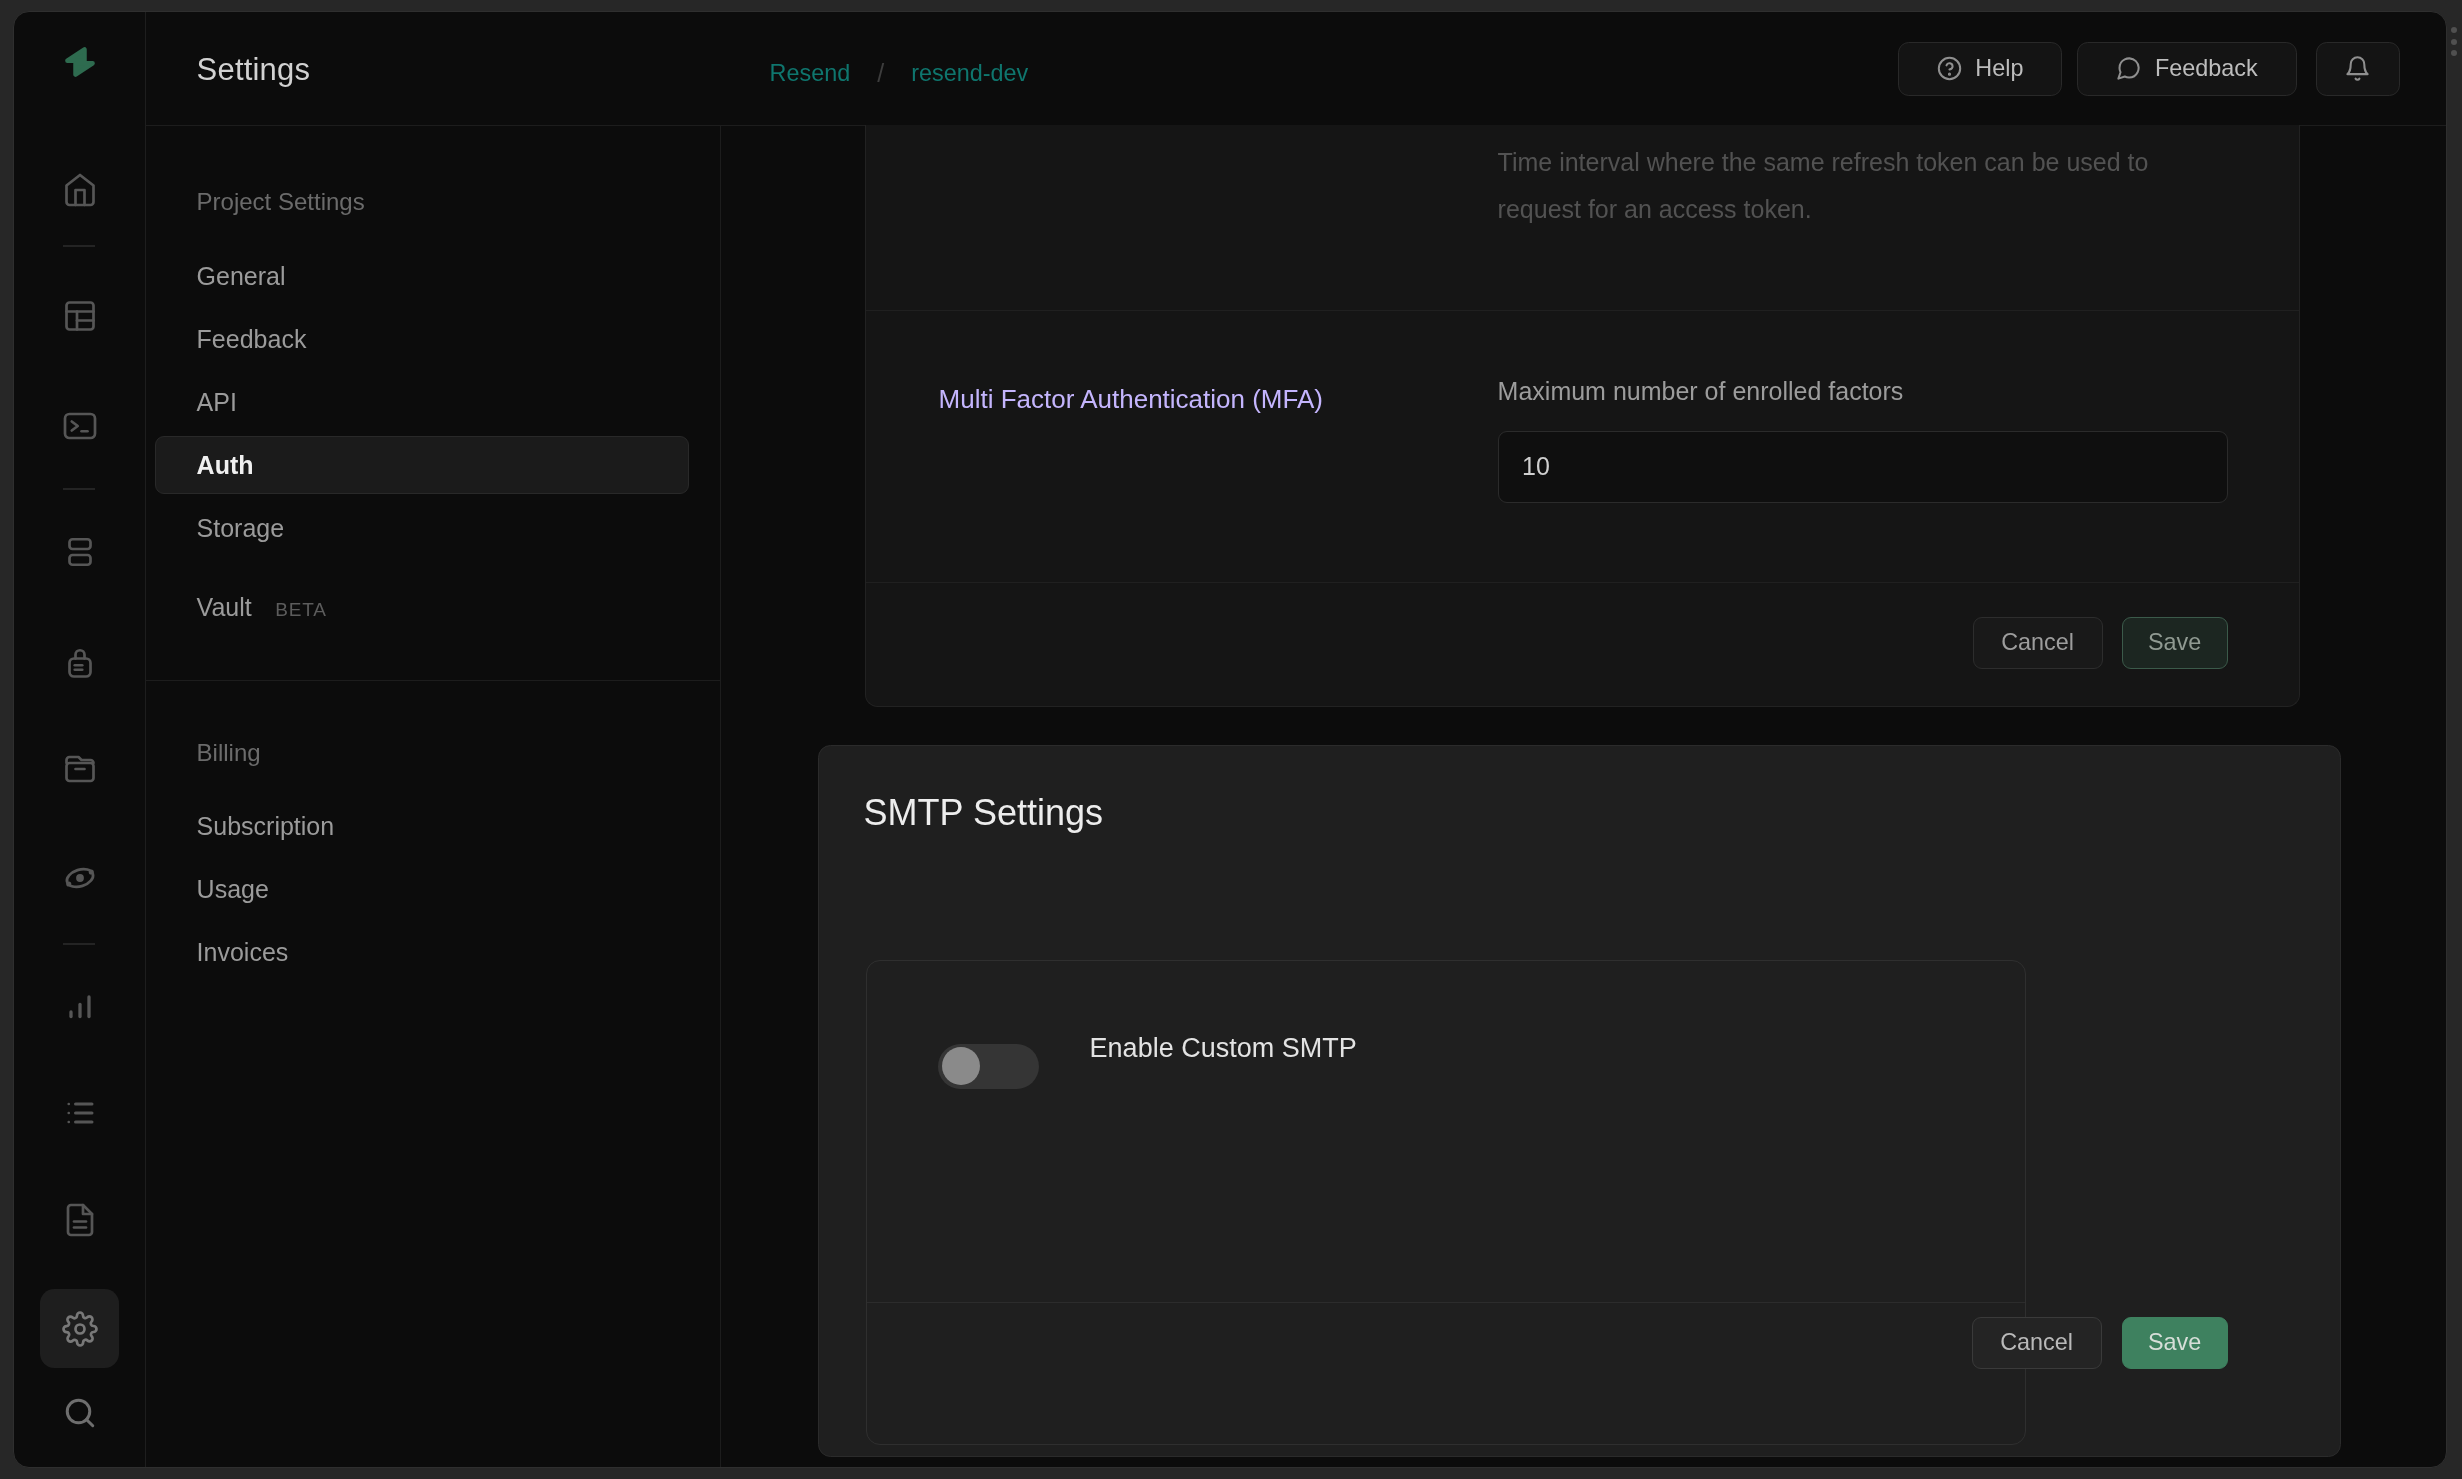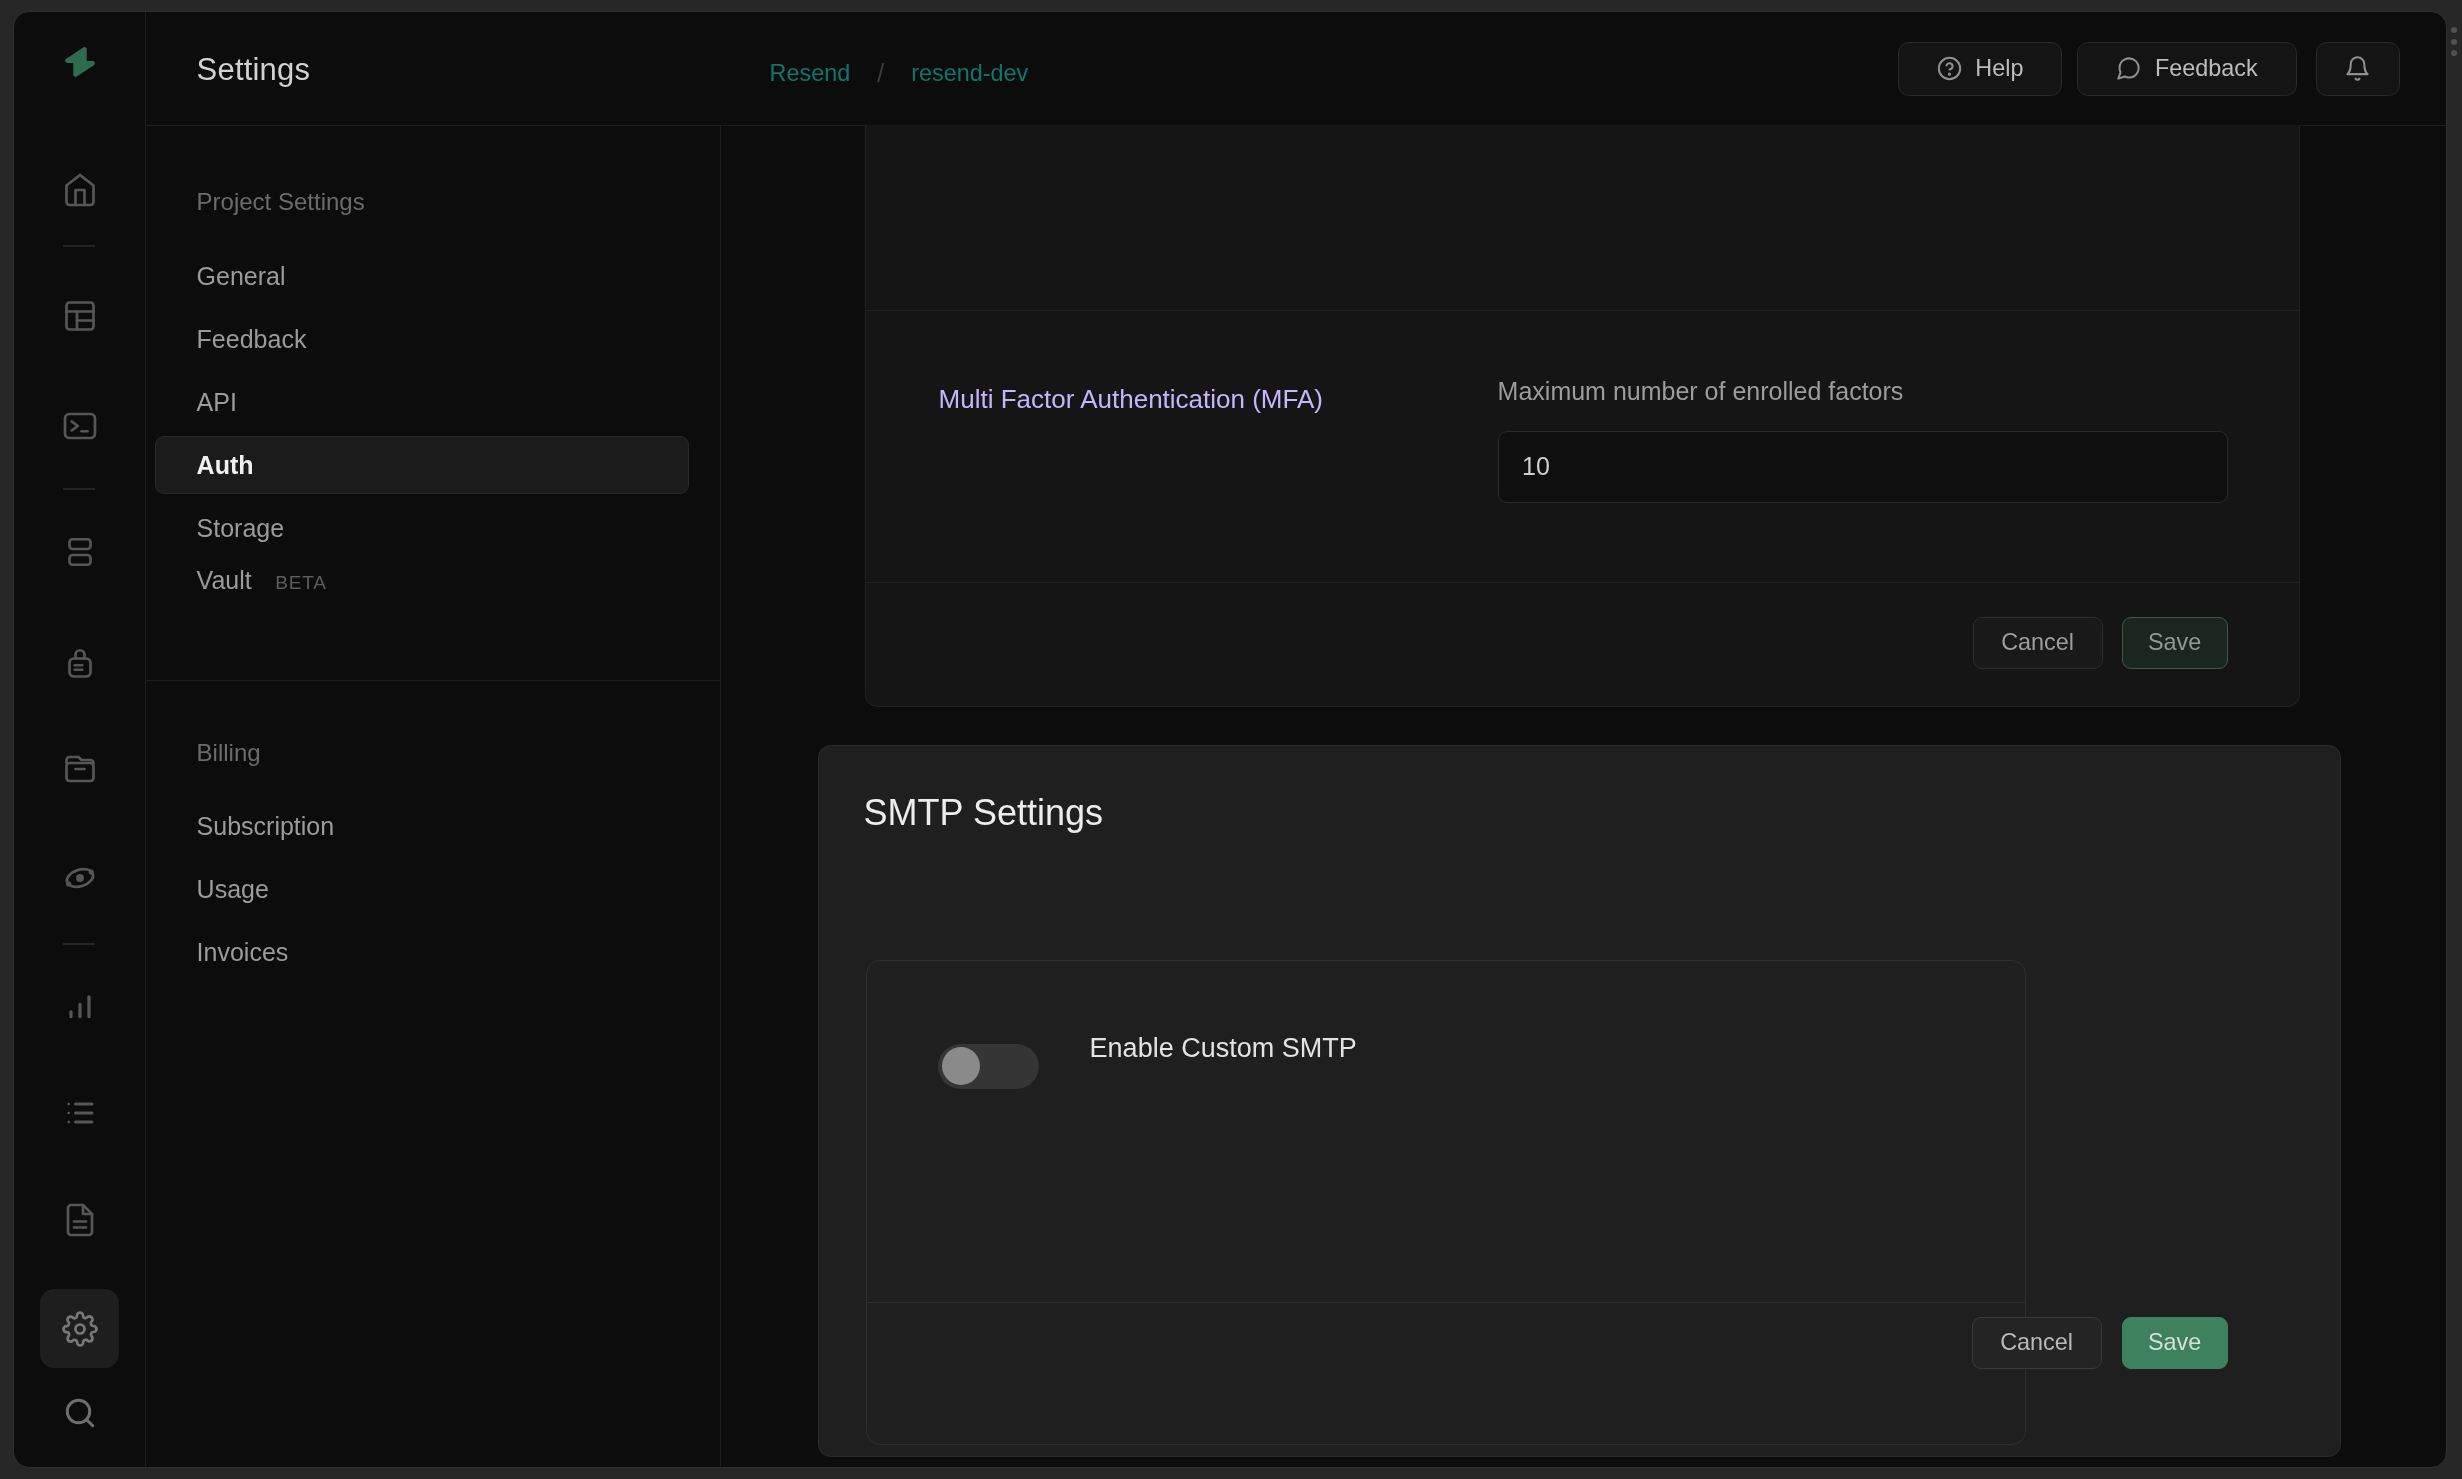--- a/index.html
+++ b/index.html
@@ -202,33 +202,34 @@
     </div>
 
     <div id="nav-panel">
       <div class="nav-heading" style="top:63px">Project Settings</div>
       <div class="nav-item" style="top:133px">General</div>
       <div class="nav-item" style="top:196px">Feedback</div>
       <div class="nav-item" style="top:259px">API</div>
       <div id="auth-pill"></div>
       <div class="nav-item active" style="top:322px">Auth</div>
       <div class="nav-item" style="top:385px">Storage</div>
-      <div class="nav-item" style="top:437px">
+      <div class="nav-item" style="top:464px">
         <span>Vault</span><span class="nav-badge">BETA</span>
       </div>
       <div class="nav-divider"></div>
       <div class="nav-heading" style="top:614px">Billing</div>
       <div class="nav-item" style="top:683px">Subscription</div>
       <div class="nav-item" style="top:746px">Usage</div>
       <div class="nav-item" style="top:809px">Invoices</div>
     </div>
 
     <div id="main">
 
       <div id="auth-card">
+        <div id="refresh-desc">Time interval where the same refresh token can be used to request for an access token.</div>
         <div class="card-divider" style="top:185px"></div>
         <div id="mfa-label">Multi Factor Authentication (MFA)</div>
         <div id="max-factors-label">Maximum number of enrolled factors</div>
         <input id="max-factors-input" type="text" value="10" style="">
         <div class="card-divider" style="top:457px"></div>
         <div class="btn" id="auth-cancel">Cancel</div>
         <div class="btn" id="auth-save">Save</div>
       </div>
 
       <div id="smtp-card">

